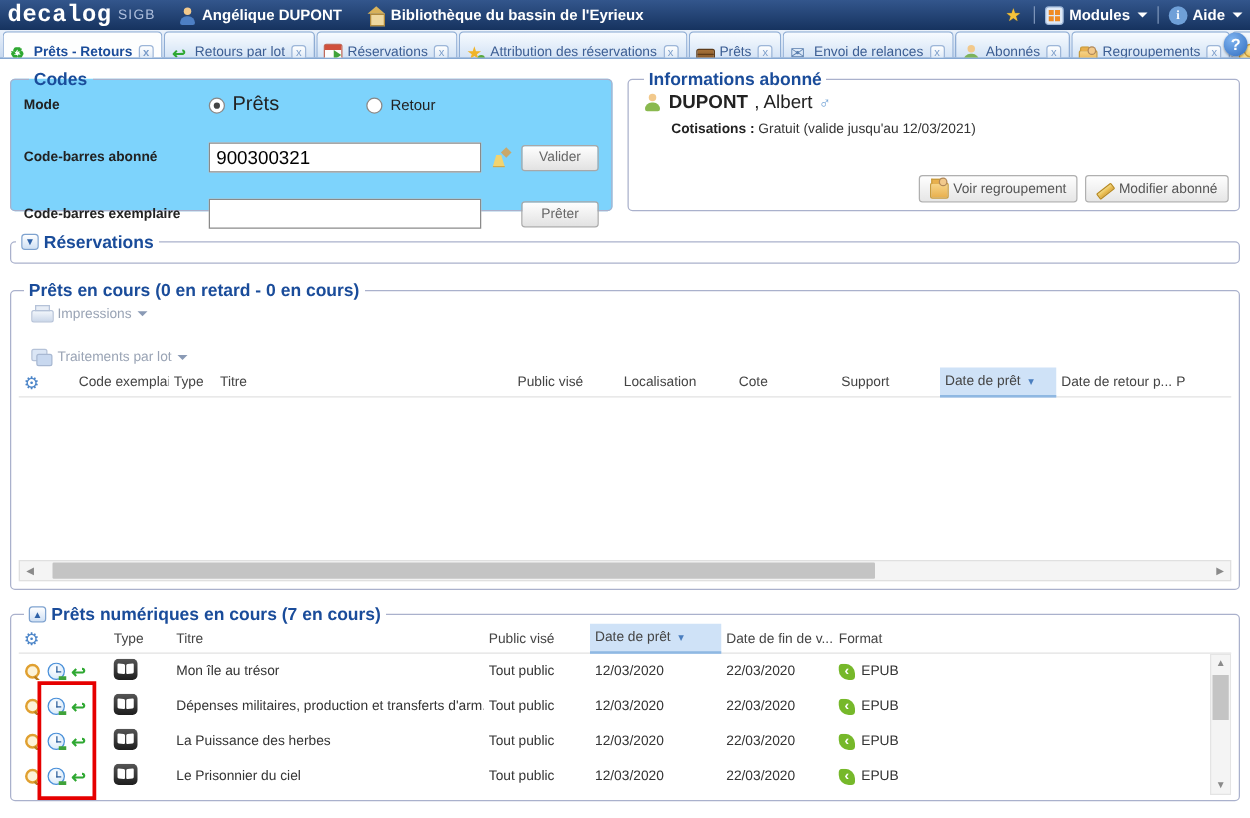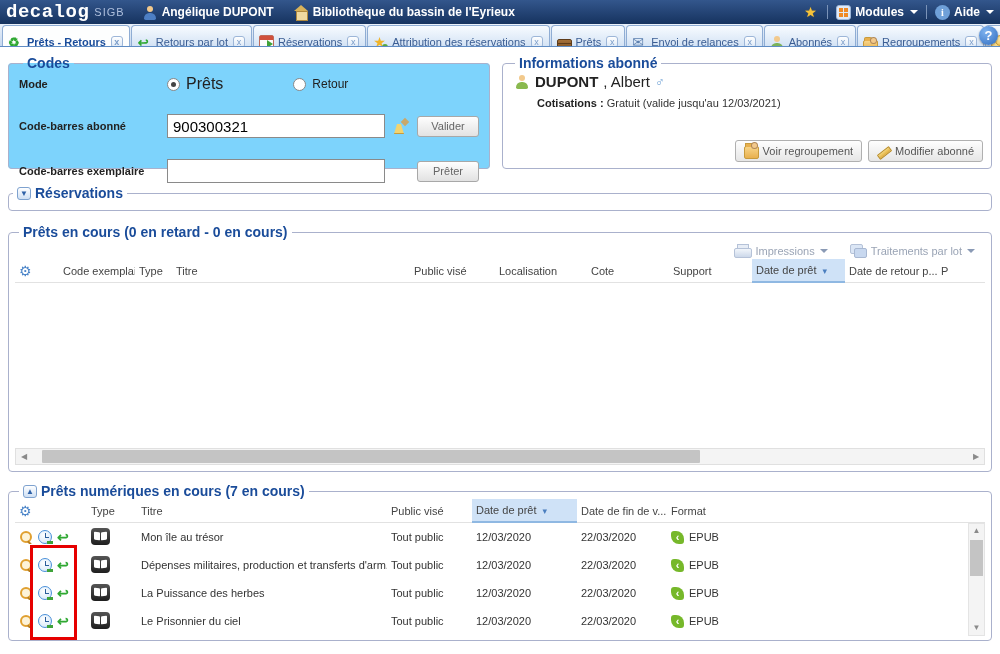--- a/index.html
+++ b/index.html
@@ -97,21 +97,21 @@
   .mini-folder::after { content:''; position:absolute; top:-4px; right:1px; width:5px; height:5px; border-radius:50%; background:#f2c98c; box-shadow:0 0 0 1px #b0885a; }
 
   
   .collapse-btn { width:14px; height:13px; border:1px solid #7ea2cf; border-radius:3px; background:linear-gradient(#fff,#cfe0f4); color:#2f62a8; font-size:8px; line-height:11px; text-align:center; flex:none; }
 
   
   .resa-fs { height:26px; margin-bottom:13px; }
 
   
   .loans-fs { height:248px; margin-bottom:11px; padding:0 6px 6px; display:flex; flex-direction:column; }
-  .toolbar { display:flex; justify-content:flex-end; gap:22px; padding:4px 10px 2px; }
+  .toolbar { display:flex; justify-content:flex-end; gap:22px; padding:4px 10px 2px;flex-direction:column; }
   .tool { display:flex; align-items:center; gap:5px; color:#9aa4b5; }
   .tool .tcaret { width:0;height:0;border-left:4px solid transparent;border-right:4px solid transparent;border-top:4px solid #8a9ab5; }
   .printer { display:inline-block; width:16px; height:13px; position:relative; }
   .printer::before { content:''; position:absolute; top:0; left:3px; width:10px; height:4px; background:#e7edf6; border:1px solid #b5c2d8; }
   .printer::after { content:''; position:absolute; top:4px; left:0; width:16px; height:8px; background:linear-gradient(#f2f6fb,#ccd8ea); border:1px solid #b5c2d8; border-radius:2px; }
   .layers { display:inline-block; width:16px; height:13px; position:relative; }
   .layers::before { content:''; position:absolute; top:0; left:0; width:11px; height:8px; background:#dbe6f5; border:1px solid #b5c2d8; border-radius:2px; }
   .layers::after { content:''; position:absolute; top:4px; left:4px; width:11px; height:8px; background:#c8d8ef; border:1px solid #a8b8d2; border-radius:2px; }
 
   .thead { display:flex; align-items:center; height:24px; border-bottom:1px solid #e2e2e2; color:#444; }

